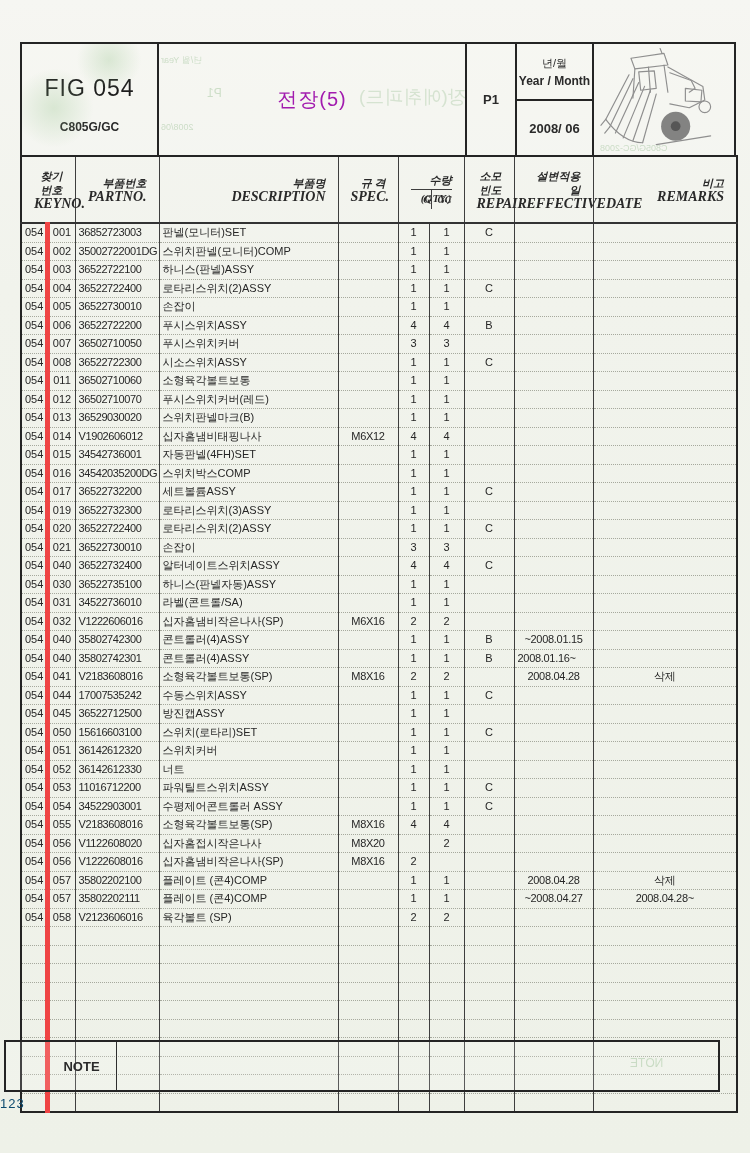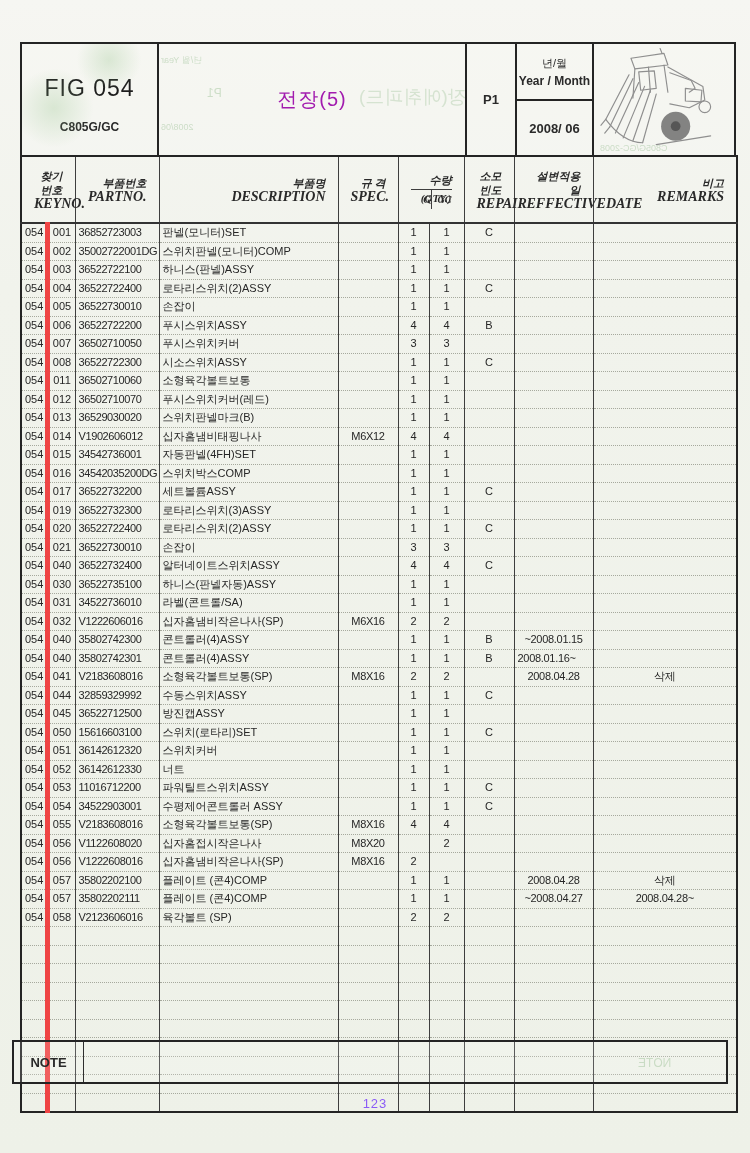--- a/index.html
+++ b/index.html
@@ -60,28 +60,28 @@
     white-space:nowrap;overflow:hidden;border-bottom:1px dotted #a6a99d;
     color:#262626;
   }
   td.ac{text-align:center;}
   td.al{text-align:left;}
   td.c-part{font-size:10.5px;letter-spacing:-0.4px;}
   td.c-desc{padding-left:4px;}
   td.c-spec,td.c-eff,td.c-rem{font-size:10.5px;letter-spacing:-0.3px;}
   
   .note{
-    left:12px;top:1040px;width:716px;height:44px;box-sizing:border-box;
-    border:2px solid #242424;display:flex;background:rgba(255,255,255,0.15);
+    left:4px;top:1040px;width:716px;height:52px;box-sizing:border-box;
+    border:2px solid #242424;display:flex;background:rgba(255,255,255,0.15);padding-left:41px;
   }
   .note-label{width:70px;box-sizing:border-box;border-right:1.5px solid #2e2e2e;
     display:flex;align-items:center;justify-content:center;font-weight:bold;font-size:13px;}
   .note-body{flex:1;position:relative;}
   
-  .pageno{left:0;top:1096px;width:100%;text-align:center;font-size:13px;color:#8b5cf6;letter-spacing:1px;}
+  .pageno{left:0;top:1096px;width:100%;text-align:left;font-size:13px;color:#0c4a6e;letter-spacing:1px;}
   svg .ln{fill:none;stroke:#8f8f8f;stroke-width:1.2;stroke-linecap:round;stroke-linejoin:round;}
 </style>
 </head>
 <body>
 
 <div class="abs hdr">
   <div class="hcell figcell">
     <div class="g-blob" style="left:-8px;top:24px;width:80px;height:80px;"></div>
     <div class="g-blob" style="left:52px;top:-14px;width:70px;height:60px;"></div>
     <div class="figlabel">FIG 054</div>
@@ -472,21 +472,21 @@
         <td class="c-spec ac b-dk">M8X16</td>
         <td class="c-g ac b-dk">2</td>
         <td class="c-gc ac b-dk">2</td>
         <td class="c-rep ac b-dk"></td>
         <td class="c-eff b-dk ac">2008.04.28</td>
         <td class="c-rem ac b-dk">삭제</td>
       </tr>
       <tr>
         <td class="c-fig ac">054</td>
         <td class="c-key ac b-lt">044</td>
-        <td class="c-part al b-dk">32859329992</td>
+        <td class="c-part al b-dk">17007535242</td>
         <td class="c-desc al b-dk">수동스위치ASSY</td>
         <td class="c-spec ac b-dk"></td>
         <td class="c-g ac b-dk">1</td>
         <td class="c-gc ac b-dk">1</td>
         <td class="c-rep ac b-dk">C</td>
         <td class="c-eff b-dk ac"></td>
         <td class="c-rem ac b-dk"></td>
       </tr>
       <tr>
         <td class="c-fig ac">054</td>

